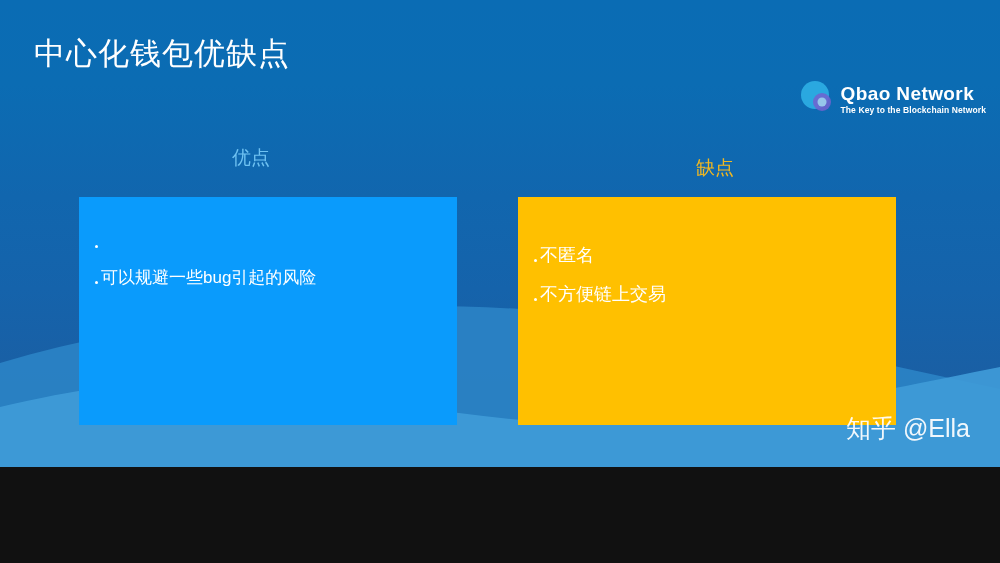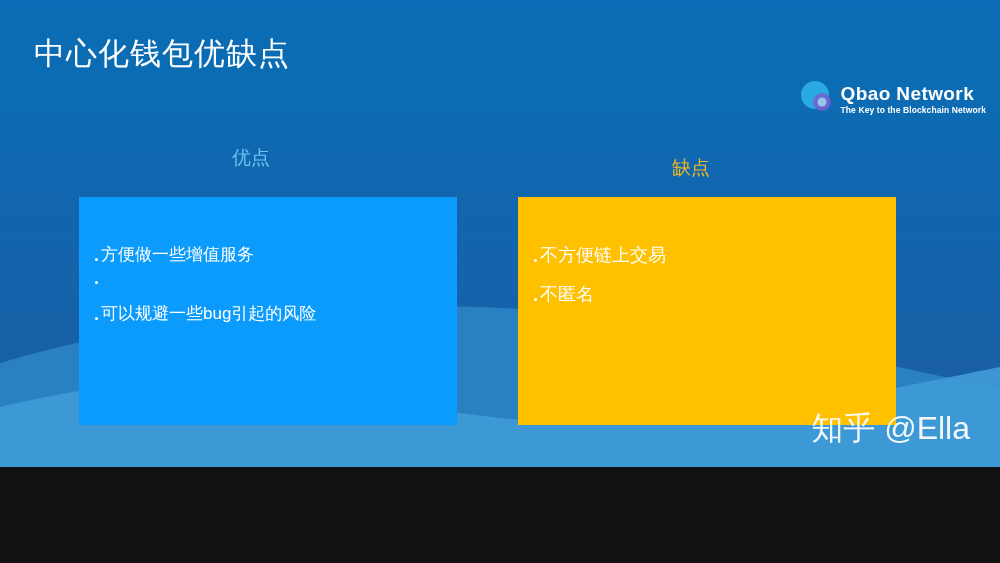--- a/index.html
+++ b/index.html
@@ -85,21 +85,21 @@
     font-size: 19px;
     line-height: 26px;
     white-space: nowrap;
   }
   .col-head.pros {
     left: 232px;
     top: 145px;
     color: #6fc2f2;
   }
   .col-head.cons {
-    left: 672px;
+    left: 696px;
     top: 155px;
     color: #f2b820;
   }
 
   
   .panel {
     position: absolute;
     top: 197px;
     height: 228px;
     box-sizing: border-box;
@@ -142,21 +142,21 @@
     border-radius: 50%;
     margin: 0 3px 3px 0;
     flex: 0 0 3px;
   }
 
   
   .watermark {
     position: absolute;
     right: 30px;
     bottom: 24px;
-    font-size: 32px;
+    font-size: 25px;
     line-height: 30px;
     color: #ffffff;
     opacity: 0.93;
     white-space: nowrap;
   }
 </style>
 </head>
 <body>
 
 <div class="slide">
@@ -180,40 +180,36 @@
     </span>
   </div>
 
   <div class="col-head pros">优点</div>
   <div class="col-head cons">缺点</div>
 
   <div class="panel pros">
     <ul class="bullet-list">
       <li class="bullet-item">
         <span class="bullet-dot"></span>
-        <span>方便做一些增值服务</span>
-      </li>
-      <li class="bullet-item">
-        <span class="bullet-dot"></span>
       </li>
       <li class="bullet-item">
         <span class="bullet-dot"></span>
         <span>可以规避一些bug引起的风险</span>
       </li>
     </ul>
   </div>
 
   <div class="panel cons">
     <ul class="bullet-list">
       <li class="bullet-item">
         <span class="bullet-dot"></span>
+        <span>不匿名</span>
+      </li>
+      <li class="bullet-item">
+        <span class="bullet-dot"></span>
         <span>不方便链上交易</span>
-      </li>
-      <li class="bullet-item">
-        <span class="bullet-dot"></span>
-        <span>不匿名</span>
       </li>
     </ul>
   </div>
 
   <div class="watermark">知乎 @Ella</div>
 
 </div>
 
 </body></html>

